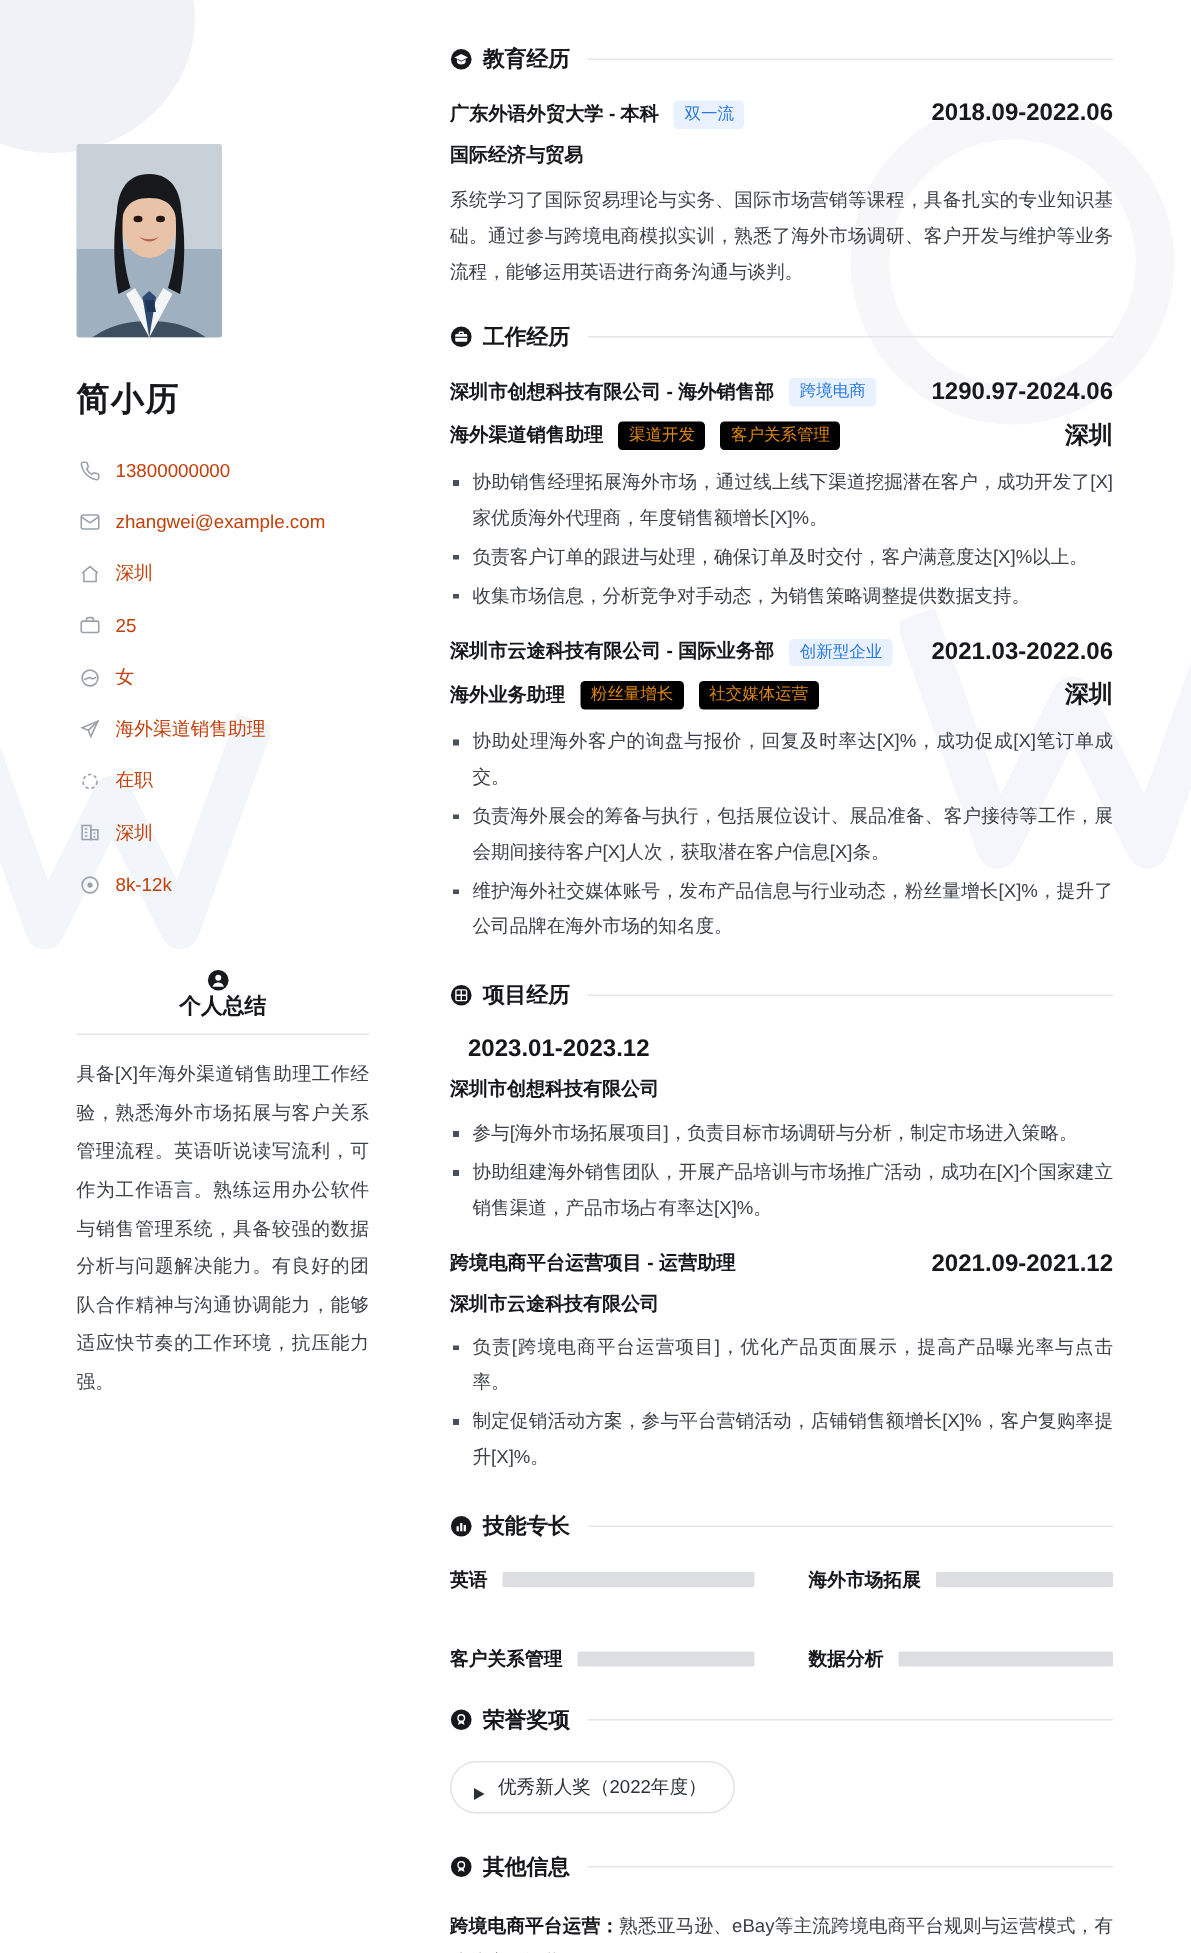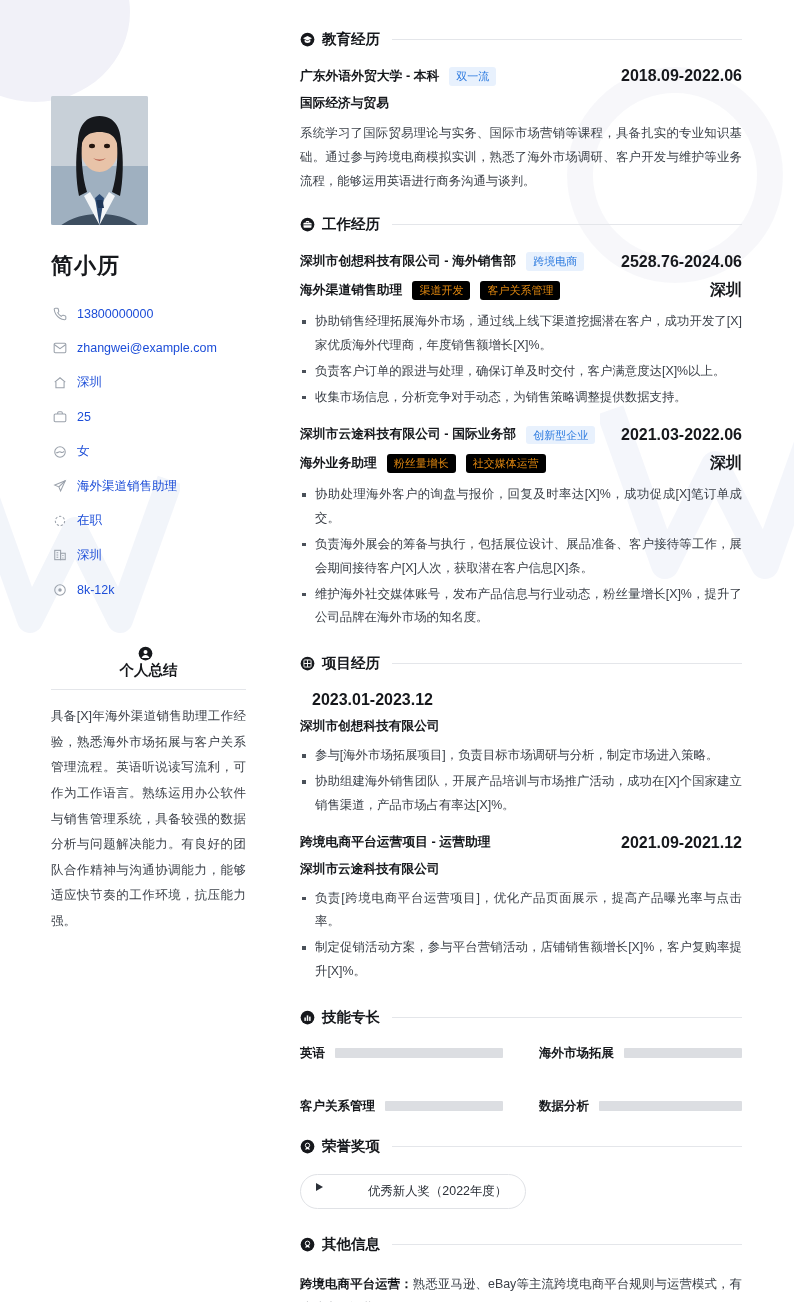--- a/index.html
+++ b/index.html
@@ -46,21 +46,21 @@
   .photo svg { position: absolute; left: 0; top: 0; }
   .name {
     margin: 26px 0 0 17px;
     font-size: 22px; font-weight: bold; letter-spacing: 1px;
     color: #16181c;
   }
   .contacts { margin: 20px 0 0 17px; }
   .c-row {
     display: flex; align-items: center;
     height: 25px; margin-bottom: 9.5px;
-    font-size: 12.5px; color: #1d4ed8;
+    font-size: 12.5px; color: #c2410c;
   }
   .c-ico {
     width: 17px; height: 17px; margin-right: 9px;
     flex: 0 0 17px; color: #9aa1ab;
     display: flex; align-items: center; justify-content: center;
   }
   .c-ico svg { display: block; }
 
   .sb-sec { margin: 44px 0 0 17px; }
   .sb-head {
@@ -152,25 +152,25 @@
     white-space: nowrap; margin-right: 10px;
   }
   .skill-bar {
     flex: 1 1 auto; height: 10px; border-radius: 1px;
     background: #dcdee2; overflow: hidden;
   }
   .skill-fill { height: 100%; background: #dce9fb; }
 
   
   .honor-chip {
-    display: inline-flex; align-items: flex-start;
+    display: inline-flex; align-items: flex-end;
     border: 1px solid #e0e2e6; border-radius: 18px;
     padding: 8px 18px 8px 15px;
     font-size: 12.4px; color: #2b3038;
-    margin-bottom: 22px; background: #fff; gap: 36px;
+    margin-bottom: 22px; background: #fff;
   }
   .honor-chip .tri {
     width: 0; height: 0; margin-right: 9px;
     border-left: 7px solid #2b3038;
     border-top: 4.5px solid transparent;
     border-bottom: 4.5px solid transparent;
   }
 
   .other-line { font-size: 12.4px; line-height: 1.95; color: #3c4149; text-align: justify; }
   .other-line b { color: #16181c; }
@@ -359,21 +359,21 @@
         <span class="sec-title">工作经历</span>
         <span class="sec-rule"></span>
       </div>
 
       <div class="entry">
         <div class="row1">
           <span class="row-left">
             <span>深圳市创想科技有限公司 - 海外销售部</span>
             <span class="tag blue">跨境电商</span>
           </span>
-          <span class="row-right">2528.76-2024.06</span>
+          <span class="row-right">1290.97-2024.06</span>
         </div>
         <div class="row2">
           <span class="row-left">
             <span>海外渠道销售助理</span>
             <span class="tag orange">渠道开发</span>
             <span class="tag orange">客户关系管理</span>
           </span>
           <span class="row-right">深圳</span>
         </div>
         <ul class="bullets">

